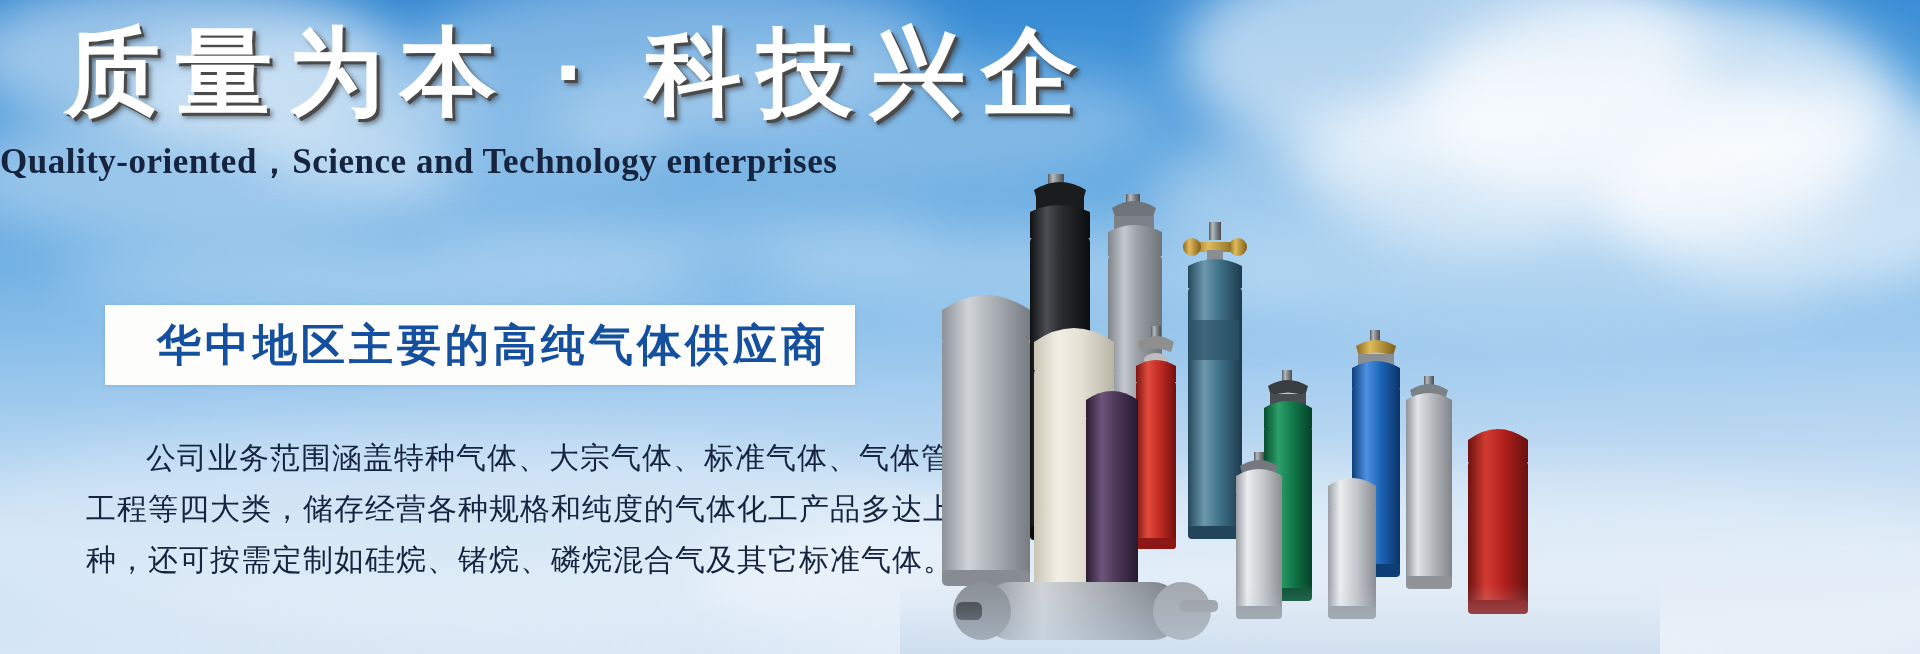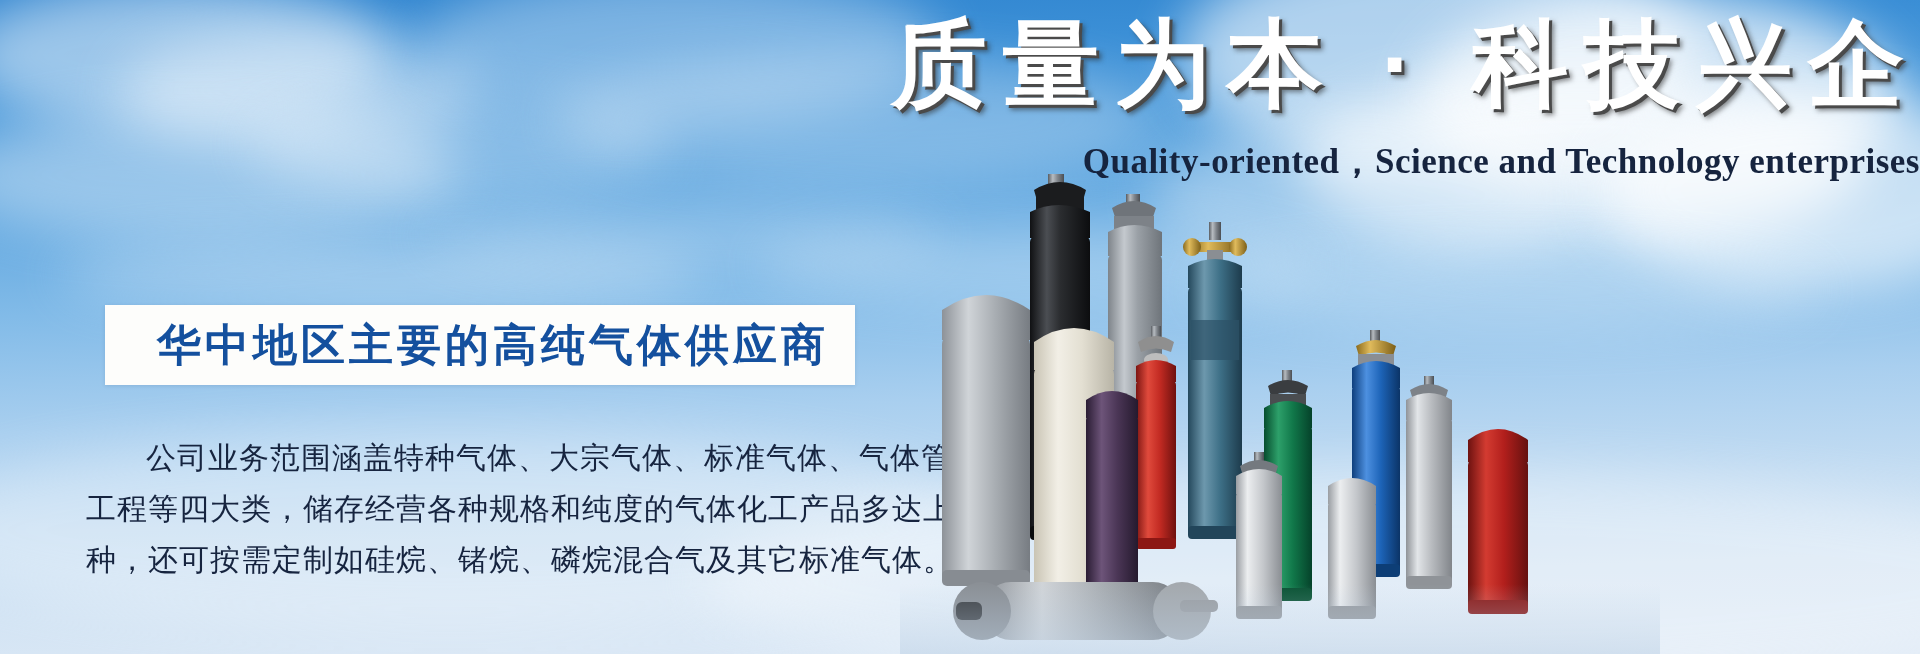--- a/index.html
+++ b/index.html
@@ -28,26 +28,26 @@
   
   .c12{left:60px;  top:240px;  width:640px; height:70px;  opacity:.30;}
   .c13{left:420px; top:200px;  width:520px; height:70px;  opacity:.22;}
   .c14{left:760px; top:225px;  width:560px; height:80px;  opacity:.24;}
   .c15{left:1200px;top:250px;  width:620px; height:80px;  opacity:.28;}
   
   .c16{left:-100px;top:430px;  width:1100px;height:200px; opacity:.30;}
   .c17{left:700px; top:470px;  width:1400px;height:220px; opacity:.34;}
 
   
-  .headline{position:absolute;left:0;right:0;top:12px;text-align:right;
+  .headline{position:absolute;left:0;right:0;top:20px;text-align:left;
     font-family:"Liberation Sans",sans-serif;font-weight:700;font-size:96px;
     letter-spacing:16px;color:#ffffff;line-height:1.08;white-space:nowrap;
     text-shadow:3px 3px 0 #4a4a4a, 5px 5px 5px rgba(40,40,40,.55);
     padding-left:16px;margin-left:48px;}
-  .subtitle{position:absolute;left:0;right:0;top:138px;text-align:right;
+  .subtitle{position:absolute;left:0;right:0;top:138px;text-align:left;
     font-family:"Liberation Serif",serif;font-weight:700;font-size:35px;
     color:#16243f;letter-spacing:.5px;white-space:nowrap;}
 
   .whitebox{position:absolute;left:105px;top:305px;width:750px;height:80px;
     background:#fdfdfb;display:flex;align-items:center;justify-content:center;
     box-shadow:0 1px 4px rgba(0,40,90,.12);}
   .whitebox-text{font-family:"Liberation Sans",sans-serif;font-weight:700;
     font-size:44px;color:#14509e;letter-spacing:4px;white-space:nowrap;margin-left:26px;}
 
   .para{position:absolute;left:86px;top:432px;width:790px;

